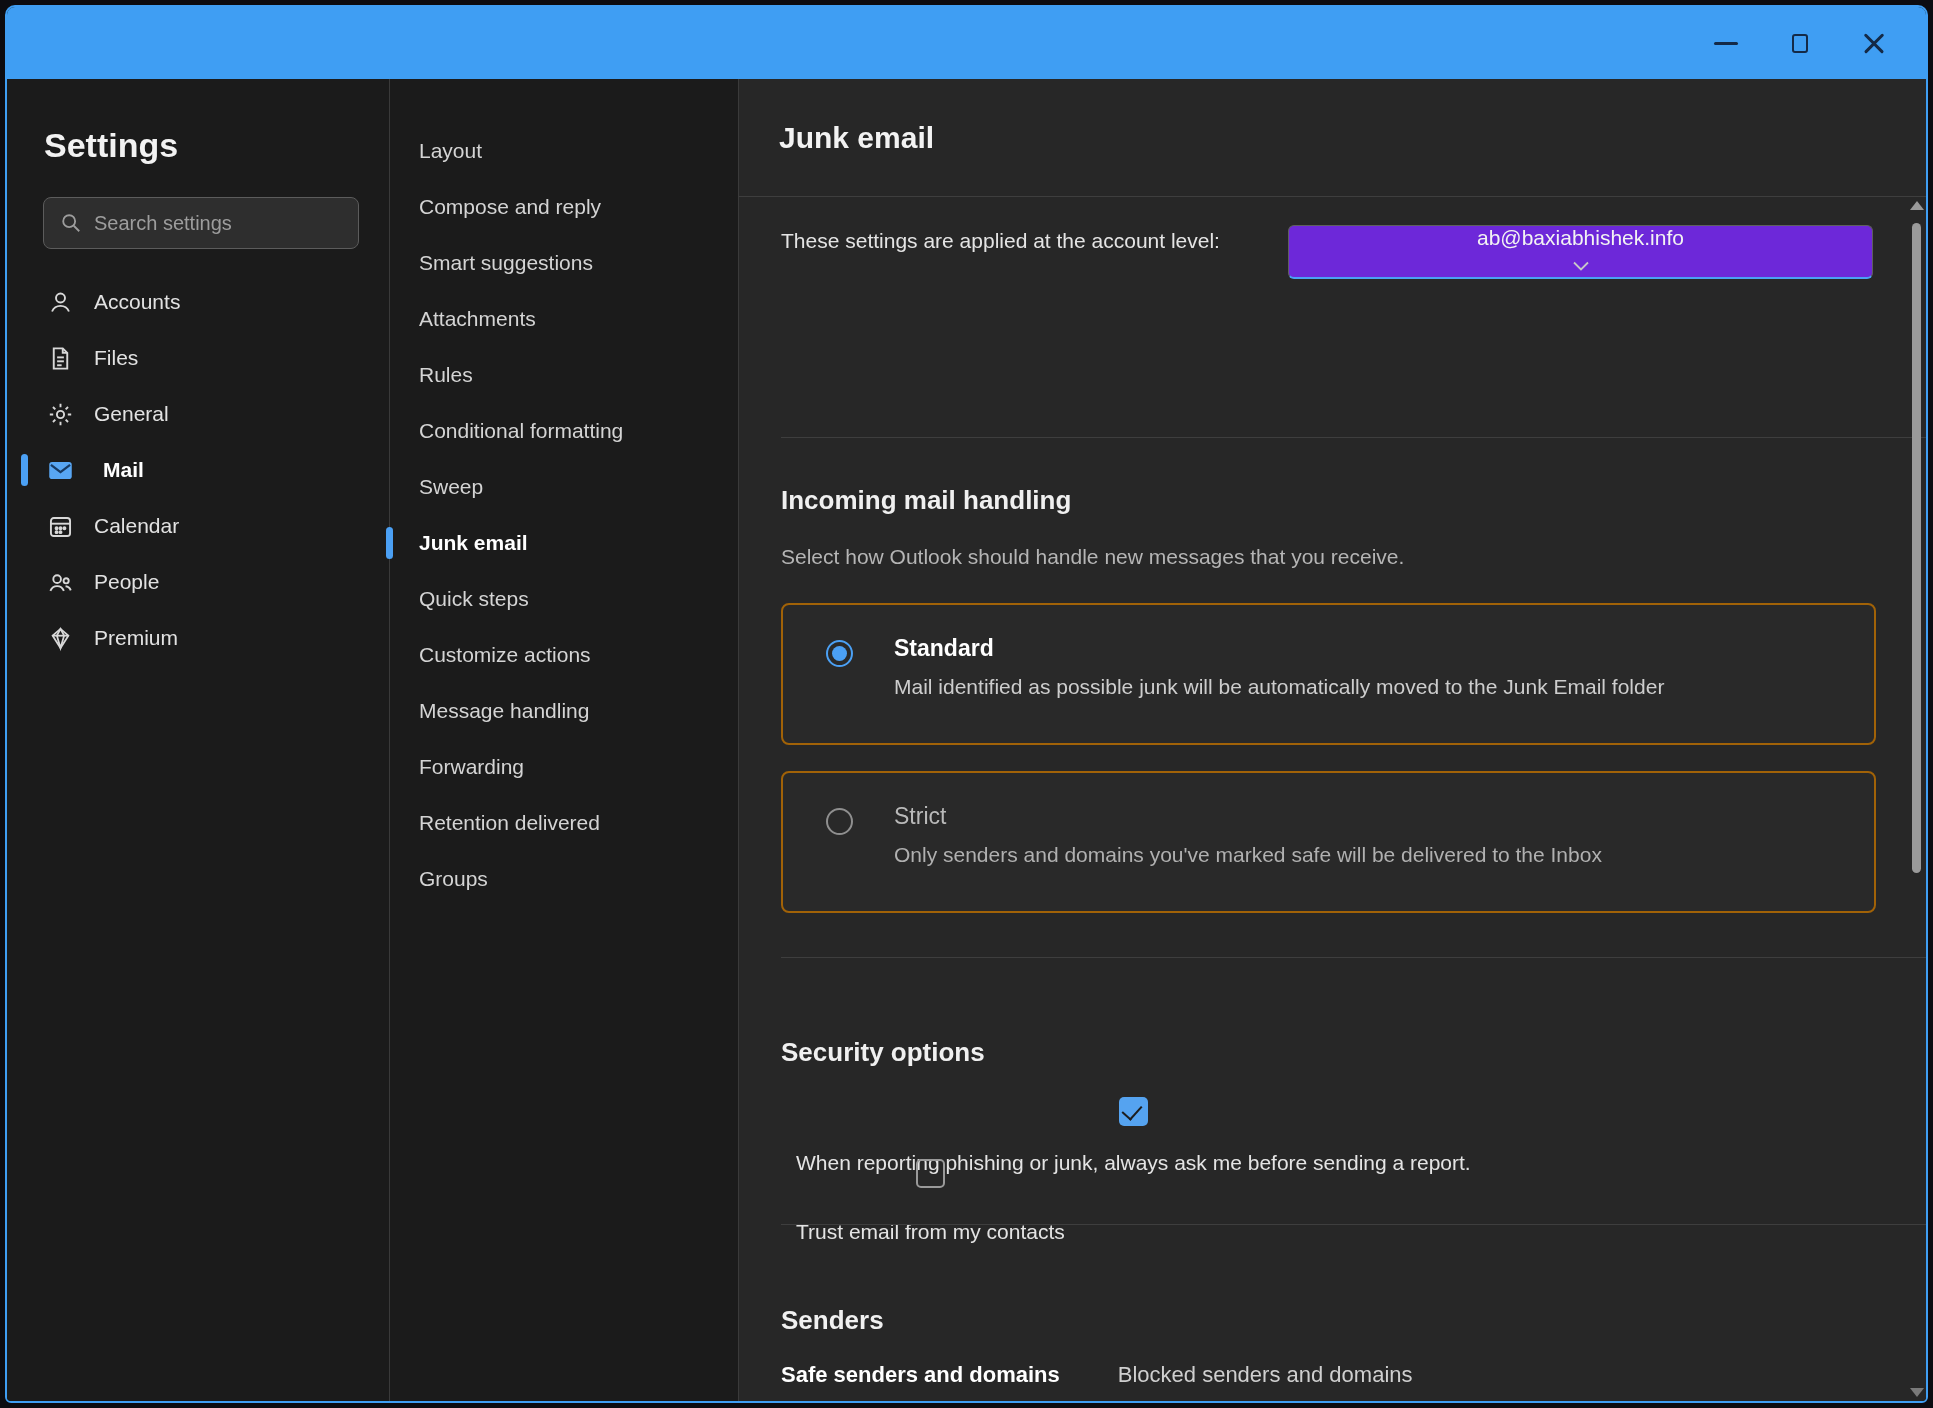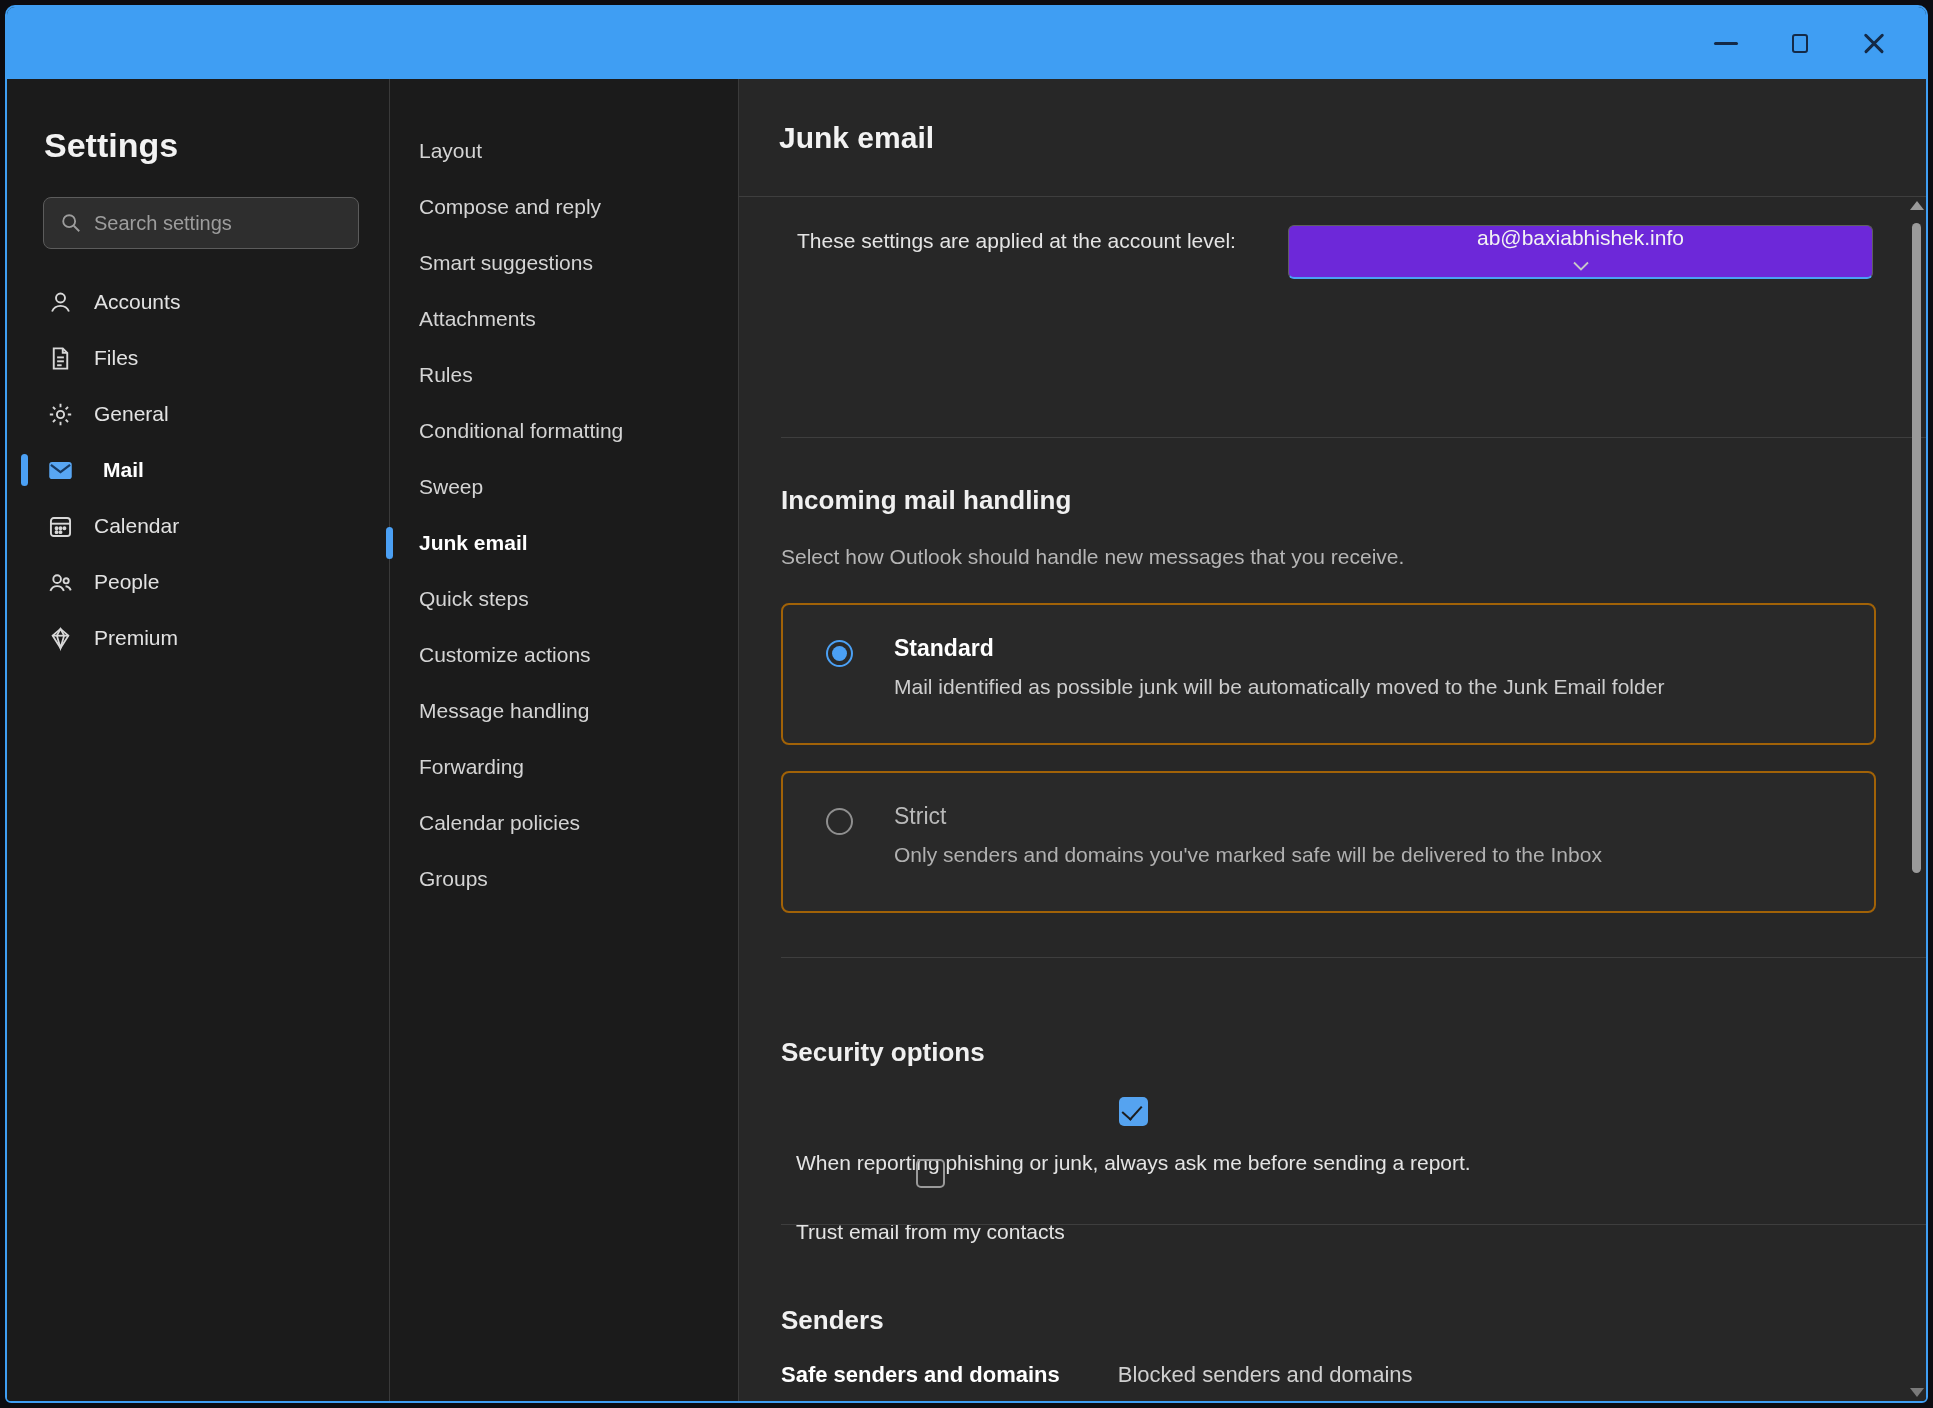--- a/index.html
+++ b/index.html
@@ -42,21 +42,21 @@
   .sub-item.active { font-weight:700; color:#ffffff; }
   .sub-item .pill { left:-4px; }
   .sub-item.active .pill { display:block; }
 
   
   .panel { flex:1; background:#272727; border-left:1px solid #3a3a3a; position:relative; overflow:hidden; }
   .panel-header { height:118px; display:flex; align-items:center; padding-left:40px; border-bottom:1px solid #3e3e3e; }
   .panel-title { font-size:30px; font-weight:700; color:#f3f3f3; }
   .content { position:absolute; left:0; right:0; top:118px; bottom:0; }
 
-  .account-row { position:absolute; left:58px; top:28px; right:53px; display:flex; justify-content:space-between; }
+  .account-row { position:absolute; left:42px; top:28px; right:53px; display:flex; justify-content:space-between; }
   .account-label { width:450px; font-size:21px; color:#e4e4e4; line-height:31px; }
   .dropdown { width:585px; height:54px; background:#6d28d9; border:1px solid #5f5f5f; border-bottom:2px solid #4ba0f4;
               border-radius:6px; display:flex; align-items:center; padding:0 20px; justify-content:space-between; cursor:pointer;flex-direction:column; }
   .dropdown .value { font-size:21px; color:#f3f3f3; }
 
   .divider { position:absolute; left:42px; right:0; height:1px; background:#3e3e3e; }
   .d1 { top:240px; } .d2 { top:760px; } .d3 { top:1027px; }
 
   .section-heading { position:absolute; left:42px; font-size:26px; font-weight:700; color:#f0f0f0; }
   .h-incoming { top:288px; }
@@ -254,21 +254,21 @@
       <div class="sub-item">
           <span>Customize actions</span>
         </div>
       <div class="sub-item">
           <span>Message handling</span>
         </div>
       <div class="sub-item">
           <span>Forwarding</span>
         </div>
       <div class="sub-item">
-          <span>Calendar policies</span>
+          <span>Retention delivered</span>
         </div>
       <div class="sub-item">
           <span>Groups</span>
         </div>
     </nav>
 
     <main class="panel">
       <div class="panel-header">
         <div class="panel-title">Junk email</div>
       </div>

